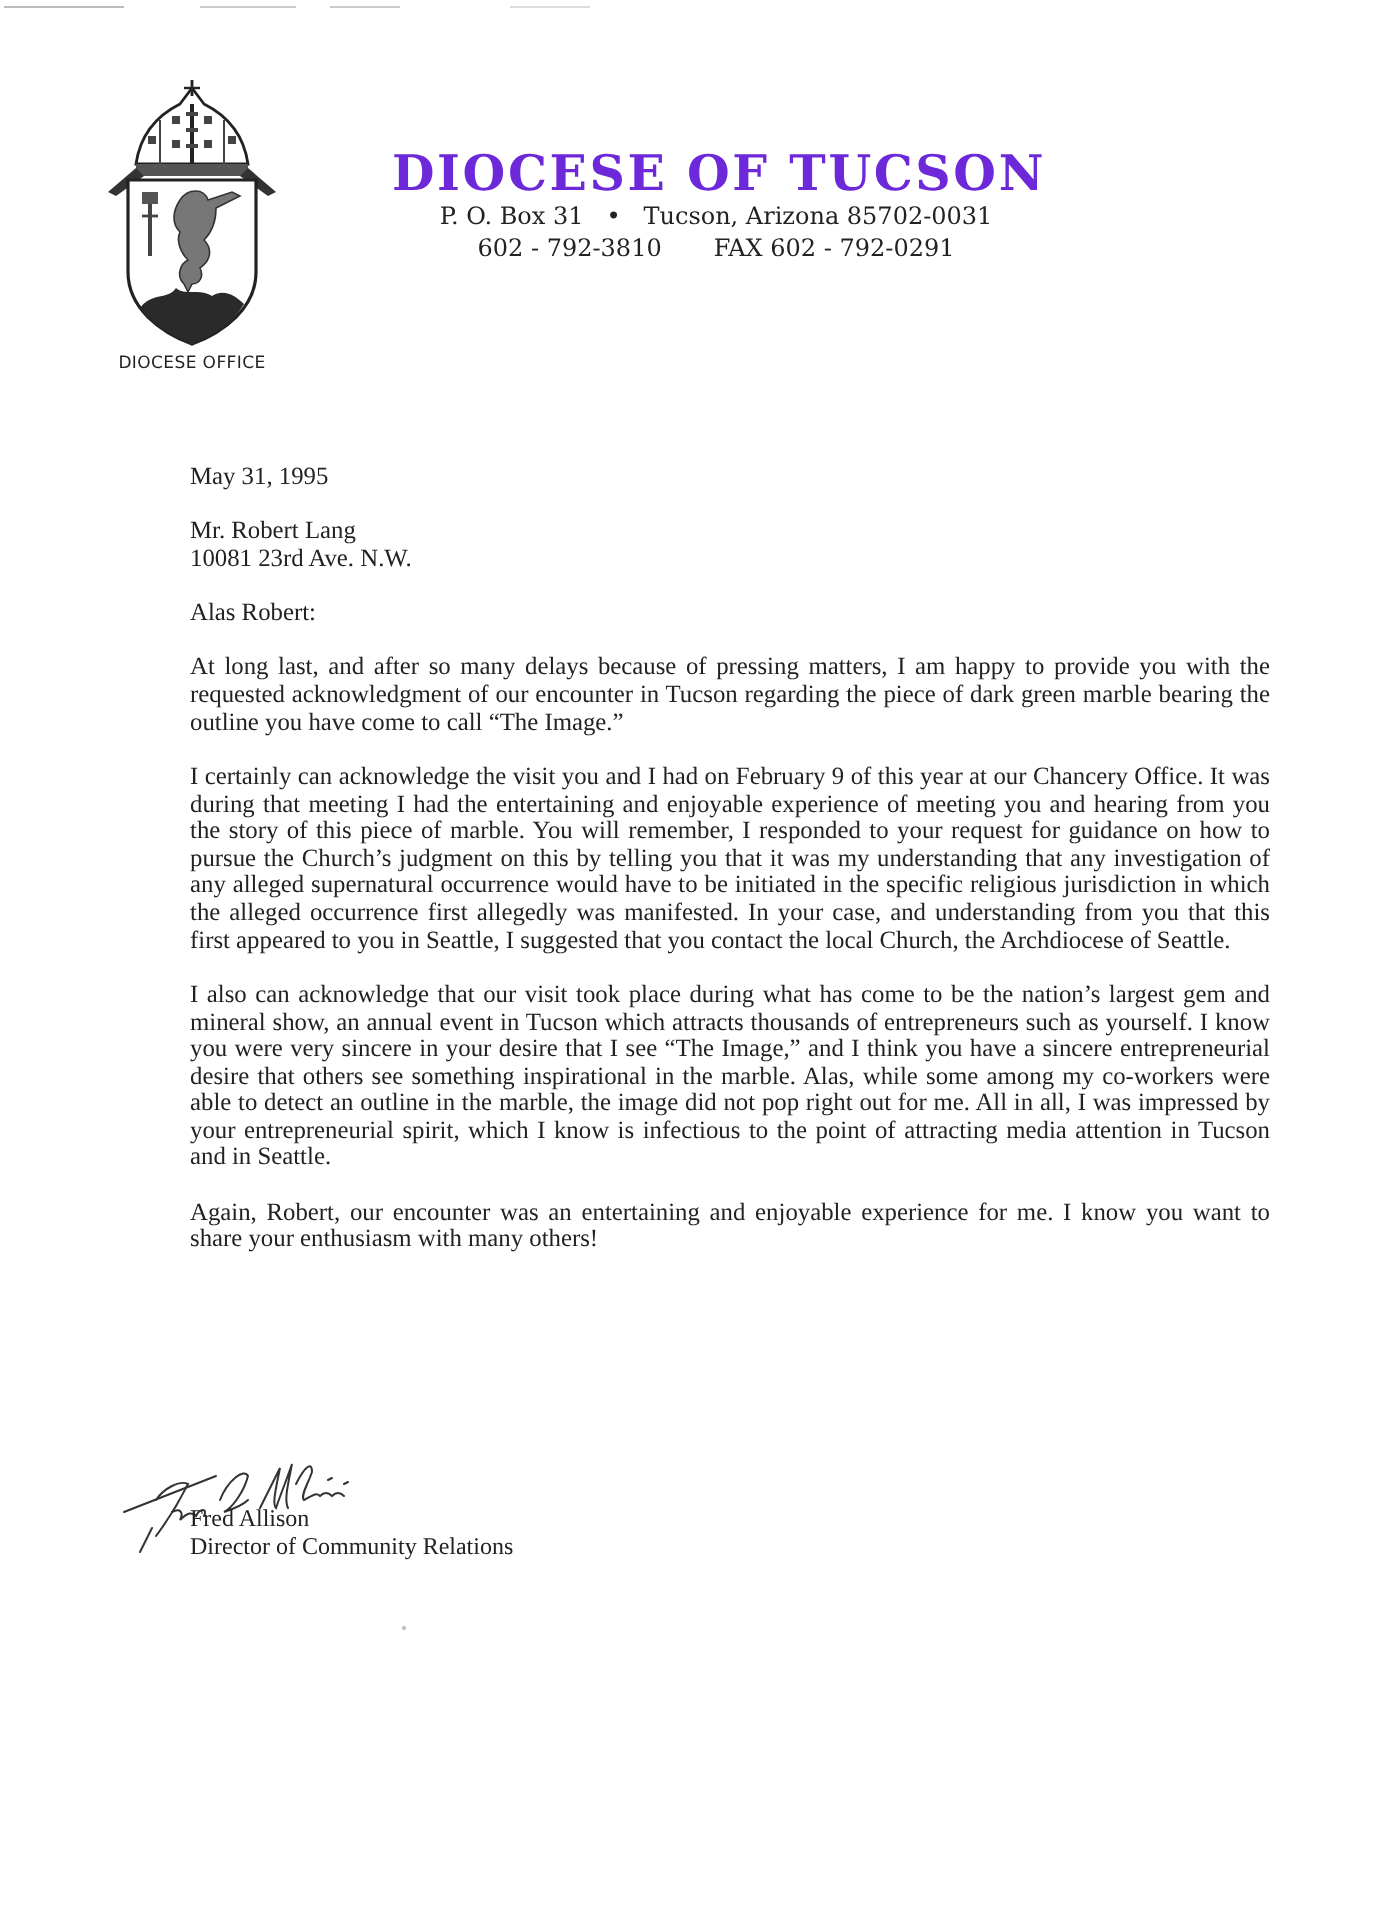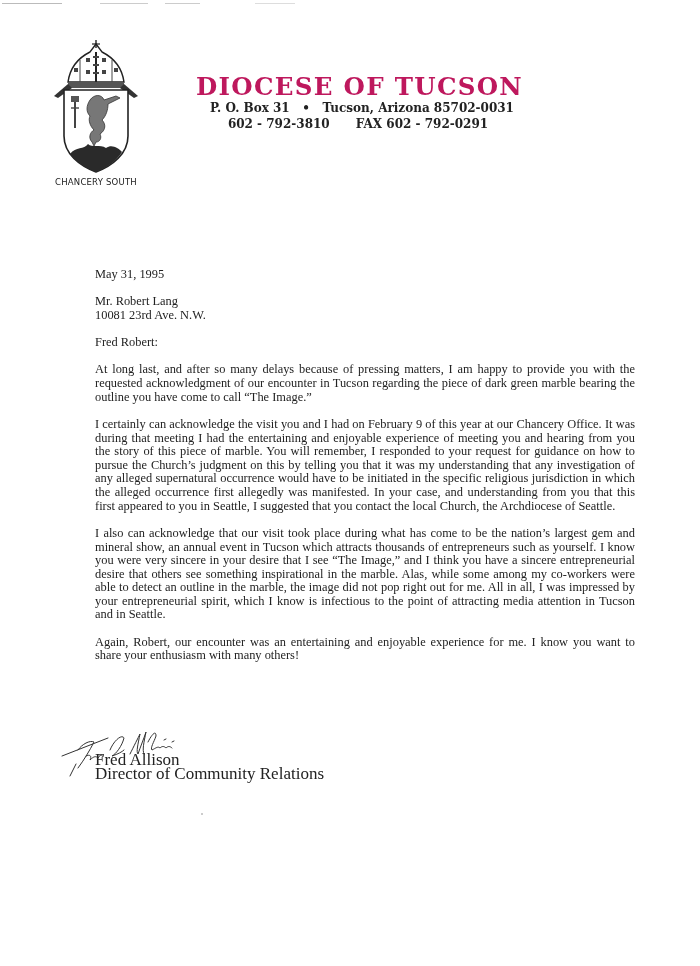--- a/index.html
+++ b/index.html
@@ -5,39 +5,39 @@
   html, body { margin: 0; padding: 0; background: #ffffff; }
   body { width: 700px; height: 966px; position: relative; overflow: hidden;
          font-family: "DejaVu Serif", "Liberation Serif", serif; color: #222; }
   .scanline { position: absolute; top: 3px; height: 1px; background: #bbb; }
   .crest { position: absolute; left: 50px; top: 38px; width: 92px; height: 140px; }
   .crest-caption { position: absolute; left: 50px; top: 177px; width: 92px; text-align: center;
                    font-size: 8.5px; letter-spacing: 0.2px; color: #222;
                    font-family: "DejaVu Sans", "Liberation Sans", sans-serif; }
   .letterhead { position: absolute; left: 196px; top: 74px; width: 310px; text-align: center; }
   .lh-title { font-family: "DejaVu Serif", serif; font-size: 24.5px; font-weight: bold;
-              letter-spacing: 1.3px; color: #be185d; line-height: 26px; white-space: nowrap; text-align: right; }
+              letter-spacing: 1.3px; color: #6d28d9; line-height: 26px; white-space: nowrap; text-align: right; }
   .lh-street { font-size: 7.3px; color: #333; line-height: 11px; letter-spacing: 0.3px;
                margin-left: 14px; font-family: "DejaVu Sans", sans-serif; }
-  .lh-line { font-size: 12px; font-weight: bold; color: #222; line-height: 16px; white-space: nowrap;
+  .lh-line { font-size: 12px; font-weight: normal; color: #222; line-height: 16px; white-space: nowrap;
              margin-left: 14px; }
   .lh-line .sp { display: inline-block; width: 26px; }
   .body-text { position: absolute; left: 95px; top: 232px; width: 540px;
                font-family: "Liberation Serif", "DejaVu Serif", serif;
-               font-size: 12.4px; line-height: 13.6px; color: #222; margin-top: 36px; }
+               font-size: 12.4px; line-height: 13.6px; color: #222; }
   .body-text p { margin: 0; }
   .date { margin-bottom: 13.5px !important; }
   .addr { margin-bottom: 13.5px !important; }
   .salutation { margin-bottom: 14px !important; }
   .para { text-align: justify; margin-bottom: 13.8px !important; }
   .para.last { margin-bottom: 13px !important; }
   .closing { margin-bottom: 0 !important; }
   .signature { position: absolute; left: 60px; top: 720px; width: 170px; height: 60px; }
   .signer { position: absolute; left: 95px; top: 753px; font-family: "Liberation Serif", "DejaVu Serif", serif;
-            font-size: 17px; line-height: 13.6px; color: #222; }
+            font-size: 12px; line-height: 13.6px; color: #222; }
   .dot { position: absolute; left: 201px; top: 813px; width: 2px; height: 2px; background: #bbb; border-radius: 50%; }
 </style>
 </head>
 <body>
 
 <div class="scanline" style="left:2px;width:60px;"></div>
 <div class="scanline" style="left:100px;width:48px;background:#ccc;"></div>
 <div class="scanline" style="left:165px;width:35px;background:#ccc;"></div>
 <div class="scanline" style="left:255px;width:40px;background:#ddd;"></div>
 
@@ -67,41 +67,41 @@
   <path d="M14 52 L78 52 L78 98 C78 116 62 128 46 134 C30 128 14 116 14 98 Z" fill="#fff" stroke="#222" stroke-width="1.6"></path>
 
   <path d="M20 116 C26 108 34 112 38 106 C42 110 50 106 56 110 C62 106 68 110 72 114 C66 124 56 130 46 134 C36 130 26 124 20 116 Z" fill="#2a2a2a"></path>
 
   <rect x="21" y="58" width="8" height="6" fill="#555"></rect>
   <line x1="25" y1="64" x2="25" y2="90" stroke="#444" stroke-width="2"></line>
   <line x1="21" y1="70" x2="29" y2="70" stroke="#444" stroke-width="1.4"></line>
 
   <path d="M40 62 C44 56 52 56 54 62 L66 58 L70 60 L58 66 C58 72 56 78 52 82 C56 86 56 92 50 96 C52 100 50 104 46 104 L44 108 L42 104 C38 100 40 94 44 92 C40 88 38 82 40 78 C36 74 36 68 40 62 Z" fill="#777" stroke="#333" stroke-width="0.8"></path>
 </svg>
-<div class="crest-caption">CHANCERY SOUTH</div>
+<div class="crest-caption">DIOCESE OFFICE</div>
 
 <div class="letterhead">
   <div class="lh-title">DIOCESE OF TUCSON</div>
   <div class="lh-line">
     <span>P. O. Box 31</span>
     &nbsp;&nbsp;<span>•</span>&nbsp;&nbsp;
     <span>Tucson, Arizona 85702-0031</span>
   </div>
   <div class="lh-line">
     <span>602 - 792-3810</span><span class="sp"></span><span>FAX 602 - 792-0291</span>
   </div>
 </div>
 
 <div class="body-text">
   <p class="date">May 31, 1995</p>
   <div class="addr">
     <p>Mr. Robert Lang</p>
     <p>10081 23rd Ave. N.W.</p>
   </div>
-  <p class="salutation">Fred Robert:</p>
+  <p class="salutation">Alas Robert:</p>
   <p class="para">At long last, and after so many delays because of pressing matters, I am happy to provide you with the requested acknowledgment of our encounter in Tucson regarding the piece of dark green marble bearing the outline you have come to call “The Image.”</p>
   <p class="para">I certainly can acknowledge the visit you and I had on February 9 of this year at our Chancery Office. It was during that meeting I had the entertaining and enjoyable experience of meeting you and hearing from you the story of this piece of marble. You will remember, I responded to your request for guidance on how to pursue the Church’s judgment on this by telling you that it was my understanding that any investigation of any alleged supernatural occurrence would have to be initiated in the specific religious jurisdiction in which the alleged occurrence first allegedly was manifested. In your case, and understanding from you that this first appeared to you in Seattle, I suggested that you contact the local Church, the Archdiocese of Seattle.</p>
   <p class="para">I also can acknowledge that our visit took place during what has come to be the nation’s largest gem and mineral show, an annual event in Tucson which attracts thousands of entrepreneurs such as yourself. I know you were very sincere in your desire that I see “The Image,” and I think you have a sincere entrepreneurial desire that others see something inspirational in the marble. Alas, while some among my co-workers were able to detect an outline in the marble, the image did not pop right out for me. All in all, I was impressed by your entrepreneurial spirit, which I know is infectious to the point of attracting media attention in Tucson and in Seattle.</p>
   <p class="para last">Again, Robert, our encounter was an entertaining and enjoyable experience for me. I know you want to share your enthusiasm with many others!</p>
 </div>
 
 <svg class="signature" viewBox="0 0 170 60">
   <g fill="none" stroke="#333" stroke-width="1" stroke-linecap="round">
     <path d="M2 36 L48 18"></path>
     <path d="M18 30 C22 24 30 20 34 22 C30 30 24 40 18 48"></path>

